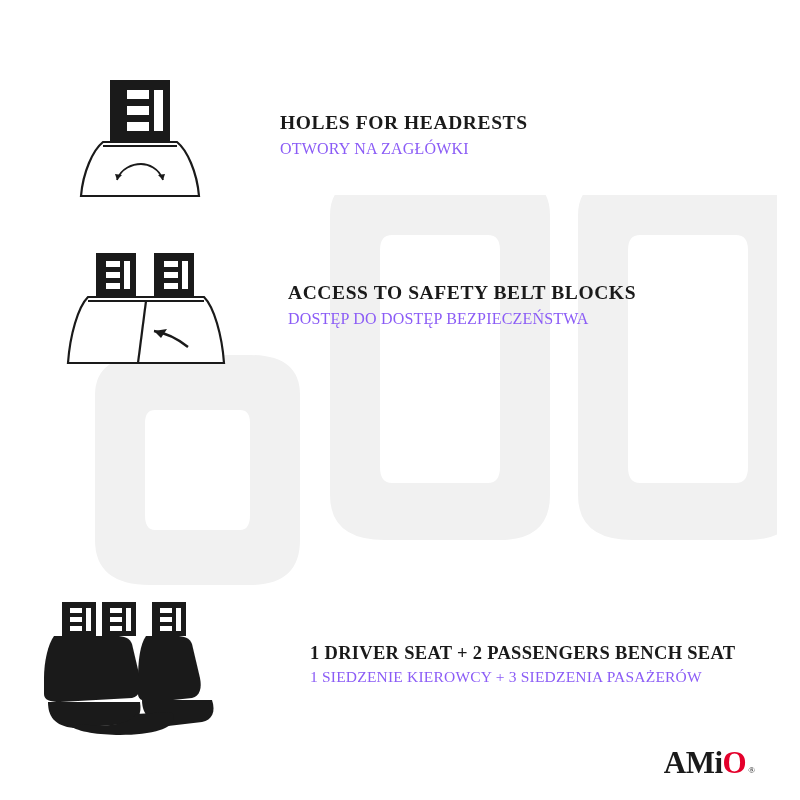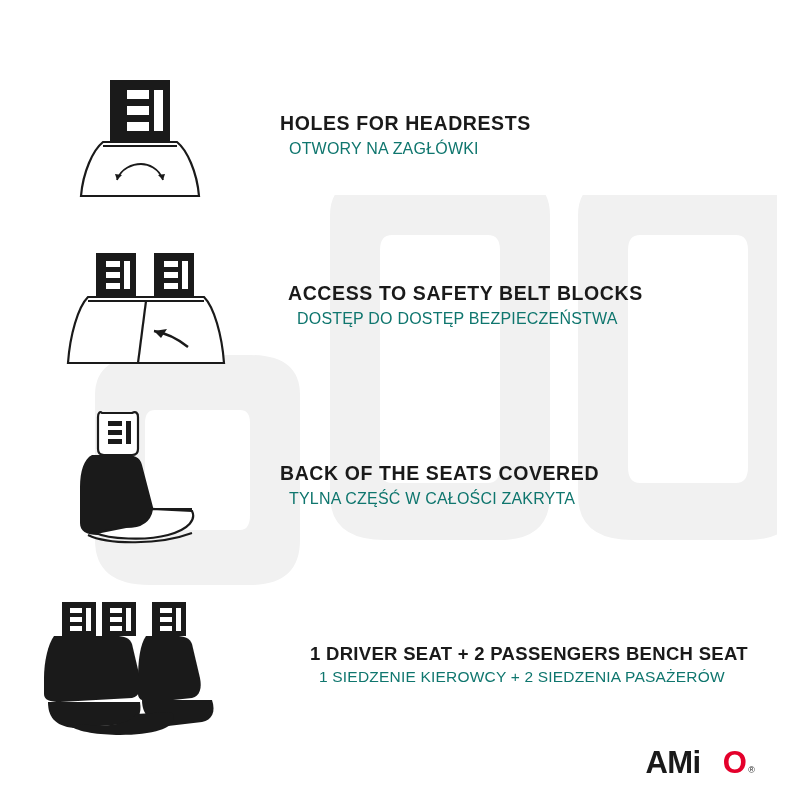--- a/index.html
+++ b/index.html
@@ -9,20 +9,21 @@
   }
   body {
     font-family: "Liberation Sans", sans-serif;
   }
   #page {
     position: relative;
     width: 777px;
     height: 800px;
     background: #ffffff;
     overflow: hidden;
+    font-family: Liberation Serif, serif;
   }
 
   
   .watermark {
     position: absolute;
     left: 0;
     top: 195px;
     width: 800px;
     height: 400px;
     pointer-events: none;
@@ -52,25 +53,24 @@
     font-weight: bold;
     letter-spacing: 0.6px;
     color: #1a1a1a;
     line-height: 1.15;
     margin-bottom: 4px;
     white-space: nowrap;
   }
   .subtitle {
     font-size: 16px;
     font-weight: 400;
-    color: #0f766e;
+    color: #8b5cf6;
     letter-spacing: 0.2px;
     line-height: 1.2;
     white-space: nowrap;
-    margin-left: 9px;
   }
   .title.small { font-size: 18.5px; letter-spacing: 0.3px; }
   .subtitle.small { font-size: 15.5px; }
 
   #row1 { top: 60px;  height: 150px; }
   #row2 { top: 225px; height: 160px; padding-left: 8px; }
   #row3 { top: 400px; height: 170px; }
   #row4 { top: 580px; height: 170px; gap: 30px; }
 
   
@@ -80,21 +80,20 @@
     bottom: 22px;
     display: flex;
     align-items: flex-end;
   }
   .logo-text {
     font-size: 31px;
     font-weight: bold;
     color: #1a1a1a;
     letter-spacing: -0.5px;
     line-height: 1;
-    margin-left: 22px;
   }
   .logo-o {
     color: #e4002b;
   }
   .logo-r {
     font-size: 9px;
     color: #1a1a1a;
     margin-left: 2px;
     margin-bottom: 3px;
   }
@@ -166,43 +165,20 @@
         <path d="M130 112 C120 104 108 98 96 96" stroke="#1a1a1a" stroke-width="2.4" fill="none"></path>
         <path d="M96 96 l13 -2 l-6 9 z" fill="#1a1a1a"></path>
       </svg>
     </div>
     <div class="row-text">
       <div class="title">ACCESS TO SAFETY BELT BLOCKS</div>
       <div class="subtitle">DOSTĘP DO DOSTĘP BEZPIECZEŃSTWA</div>
     </div>
   </div>
 
-  <div class="row" id="row3">
-    <div class="row-icon">
-      <svg width="180" height="160" viewBox="0 0 180 160" xmlns="http://www.w3.org/2000/svg">
-
-        <path d="M52 8 C50 6 48 8 48 12 L48 44 C48 48 50 50 54 50 L82 50 C86 50 88 48 88 44 L88 12 C88 8 86 6 82 8 Z" fill="#ffffff" stroke="#1a1a1a" stroke-width="2.2"></path>
-        <path d="M58 16 h14 v5 h-14 z" fill="#1a1a1a"></path>
-        <path d="M58 25 h14 v5 h-14 z" fill="#1a1a1a"></path>
-        <path d="M58 34 h14 v5 h-14 z" fill="#1a1a1a"></path>
-        <path d="M76 16 h5 v23 h-5 z" fill="#1a1a1a"></path>
-
-        <path d="M42 50 C34 54 30 66 30 82 L30 118 C30 126 36 130 48 130 L96 126 C104 124 106 116 104 106 L92 60 C90 52 84 50 74 50 Z" fill="#1a1a1a"></path>
-
-        <path d="M46 128 C58 134 96 136 118 130 C140 124 146 114 142 106 L102 104 C100 116 92 122 76 122 Z" fill="#ffffff" stroke="#1a1a1a" stroke-width="2.2"></path>
-        <path d="M104 104 L142 104" stroke="#1a1a1a" stroke-width="2.2" fill="none"></path>
-
-        <path d="M38 130 C58 140 110 140 142 128" stroke="#1a1a1a" stroke-width="2" fill="none"></path>
-      </svg>
-    </div>
-    <div class="row-text">
-      <div class="title">BACK OF THE SEATS COVERED</div>
-      <div class="subtitle">TYLNA CZĘŚĆ W CAŁOŚCI ZAKRYTA</div>
-    </div>
-  </div>
 
   <div class="row" id="row4">
     <div class="row-icon">
       <svg width="200" height="150" viewBox="0 0 200 150" xmlns="http://www.w3.org/2000/svg">
 
         <g>
           <path d="M22 12 h34 v34 h-34 z" fill="#1a1a1a"></path>
           <path d="M30 18 h12 v5 h-12 z" fill="#ffffff"></path>
           <path d="M30 27 h12 v5 h-12 z" fill="#ffffff"></path>
           <path d="M30 36 h12 v5 h-12 z" fill="#ffffff"></path>
@@ -229,21 +205,21 @@
 
         <path d="M8 112 C8 126 14 136 34 138 L86 134 C98 132 102 124 100 112 Z" fill="#1a1a1a"></path>
 
         <path d="M102 110 C102 124 110 134 128 136 L162 132 C172 130 176 122 172 110 Z" fill="#1a1a1a"></path>
 
         <path d="M30 136 C44 146 96 148 120 140 C134 136 136 128 132 122 L96 124 C90 134 68 138 42 134 Z" fill="#1a1a1a"></path>
       </svg>
     </div>
     <div class="row-text">
       <div class="title small">1 DRIVER SEAT + 2 PASSENGERS BENCH SEAT</div>
-      <div class="subtitle small">1 SIEDZENIE KIEROWCY + 2 SIEDZENIA PASAŻERÓW</div>
+      <div class="subtitle small">1 SIEDZENIE KIEROWCY + 3 SIEDZENIA PASAŻERÓW</div>
     </div>
   </div>
 
   <div class="logo">
     <span class="logo-text">AMi</span>
     <span class="logo-text logo-o">O</span>
     <span class="logo-r">®</span>
   </div>
 
 </div>

